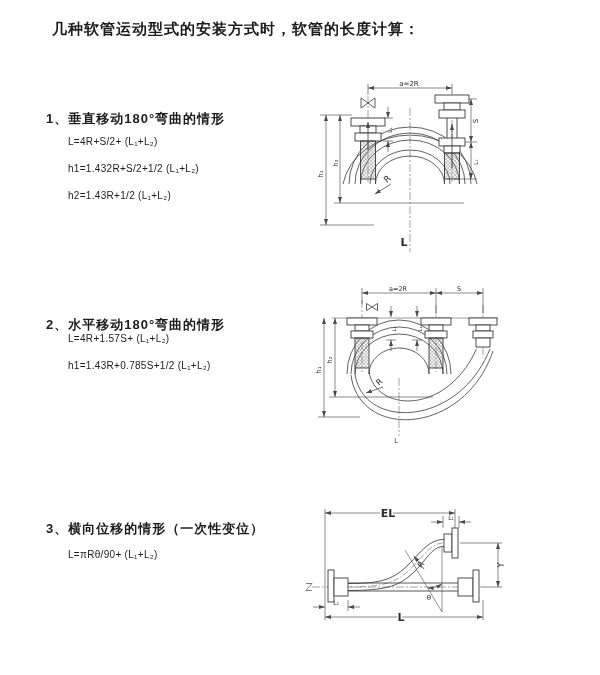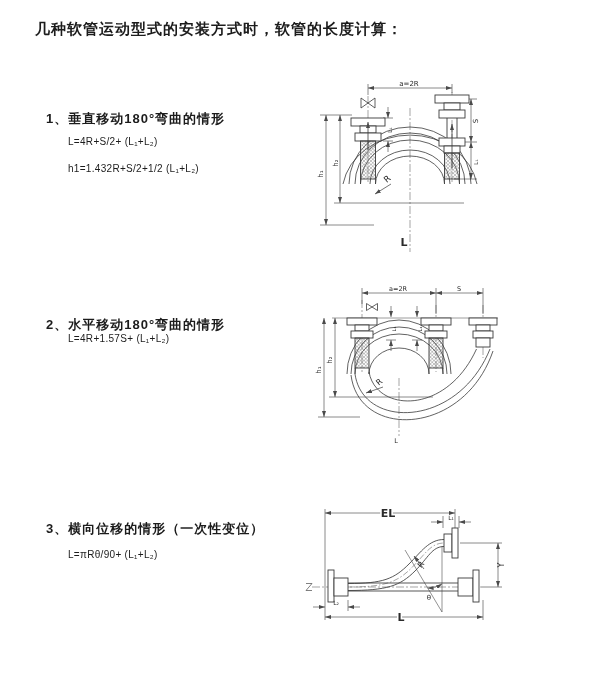--- a/index.html
+++ b/index.html
@@ -1,37 +1,39 @@
 <!DOCTYPE html>
 <html><head>
 <meta charset="utf-8">
 <style>
   html,body{margin:0;padding:0;background:#fff;}
   .page{position:relative;width:600px;height:675px;background:#fff;overflow:hidden;
         font-family:"Liberation Sans","DejaVu Sans",sans-serif;color:#1c1c1c;}
-  .title{position:absolute;left:35px;top:20px;font-size:15px;font-weight:bold;letter-spacing:1px;}
+  .title{position:absolute;left:52px;top:20px;font-size:15px;font-weight:bold;letter-spacing:1px;}
   .heading{position:absolute;left:46px;font-size:13px;font-weight:bold;letter-spacing:1px;}
   .formula{position:absolute;left:68px;font-size:10px;letter-spacing:.3px;white-space:pre;}
   svg{position:absolute;}
   svg text{font-family:"DejaVu Sans","Liberation Sans",sans-serif;fill:#2b2b2b;}
   .halo{paint-order:stroke;stroke:#ffffff;stroke-width:3px;}
 </style>
 </head>
 <body>
 
 <div class="page">
 
   <div class="title">几种软管运动型式的安装方式时，软管的长度计算：</div>
 
   <div class="heading" style="top:110px">1、垂直移动180°弯曲的情形</div>
   <div class="formula" style="top:136px">L=4R+S/2+ (L₁+L₂)</div>
   <div class="formula" style="top:163px">h1=1.432R+S/2+1/2 (L₁+L₂)</div>
+  <div class="formula" style="top:190px">h2=1.43R+1/2 (L₁+L₂)</div>
 
   <div class="heading" style="top:316px">2、水平移动180°弯曲的情形</div>
   <div class="formula" style="top:333px">L=4R+1.57S+ (L₁+L₂)</div>
+  <div class="formula" style="top:360px">h1=1.43R+0.785S+1/2 (L₁+L₂)</div>
 
   <div class="heading" style="top:520px">3、横向位移的情形（一次性变位）</div>
   <div class="formula" style="top:549px">L=πRθ/90+ (L₁+L₂)</div>
 
   <svg style="left:300px;top:70px" width="260" height="190" viewBox="300 70 260 190">
     <defs>
       <marker id="ar1" markerWidth="6" markerHeight="4" refX="6" refY="2" orient="auto-start-reverse" markerUnits="userSpaceOnUse">
         <path d="M0,0 L6,2 L0,4 Z" fill="#4a4a4a"></path>
       </marker>
       <pattern id="bp1" width="3.5" height="3.5" patternUnits="userSpaceOnUse">

